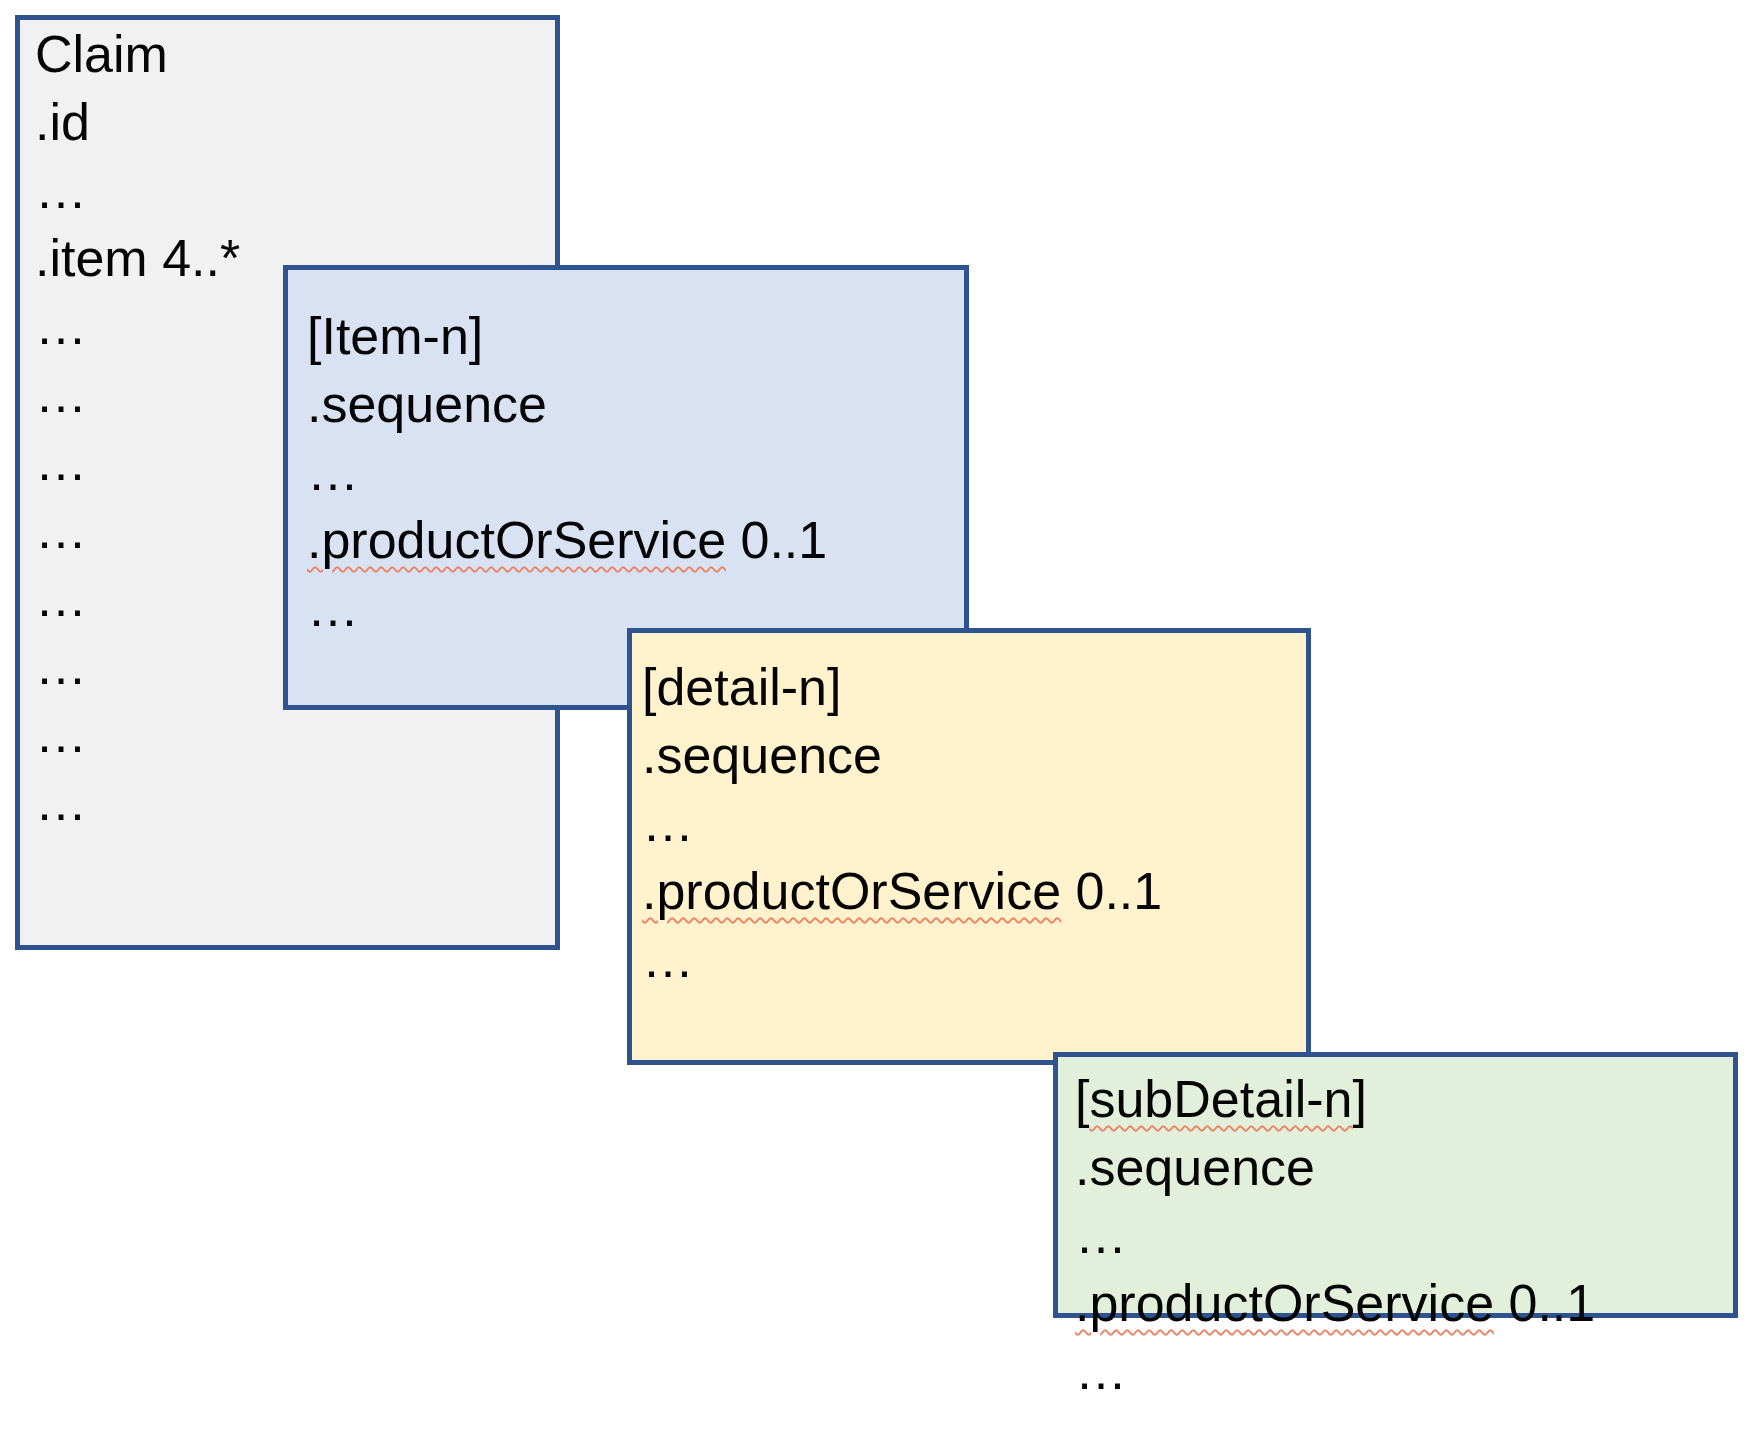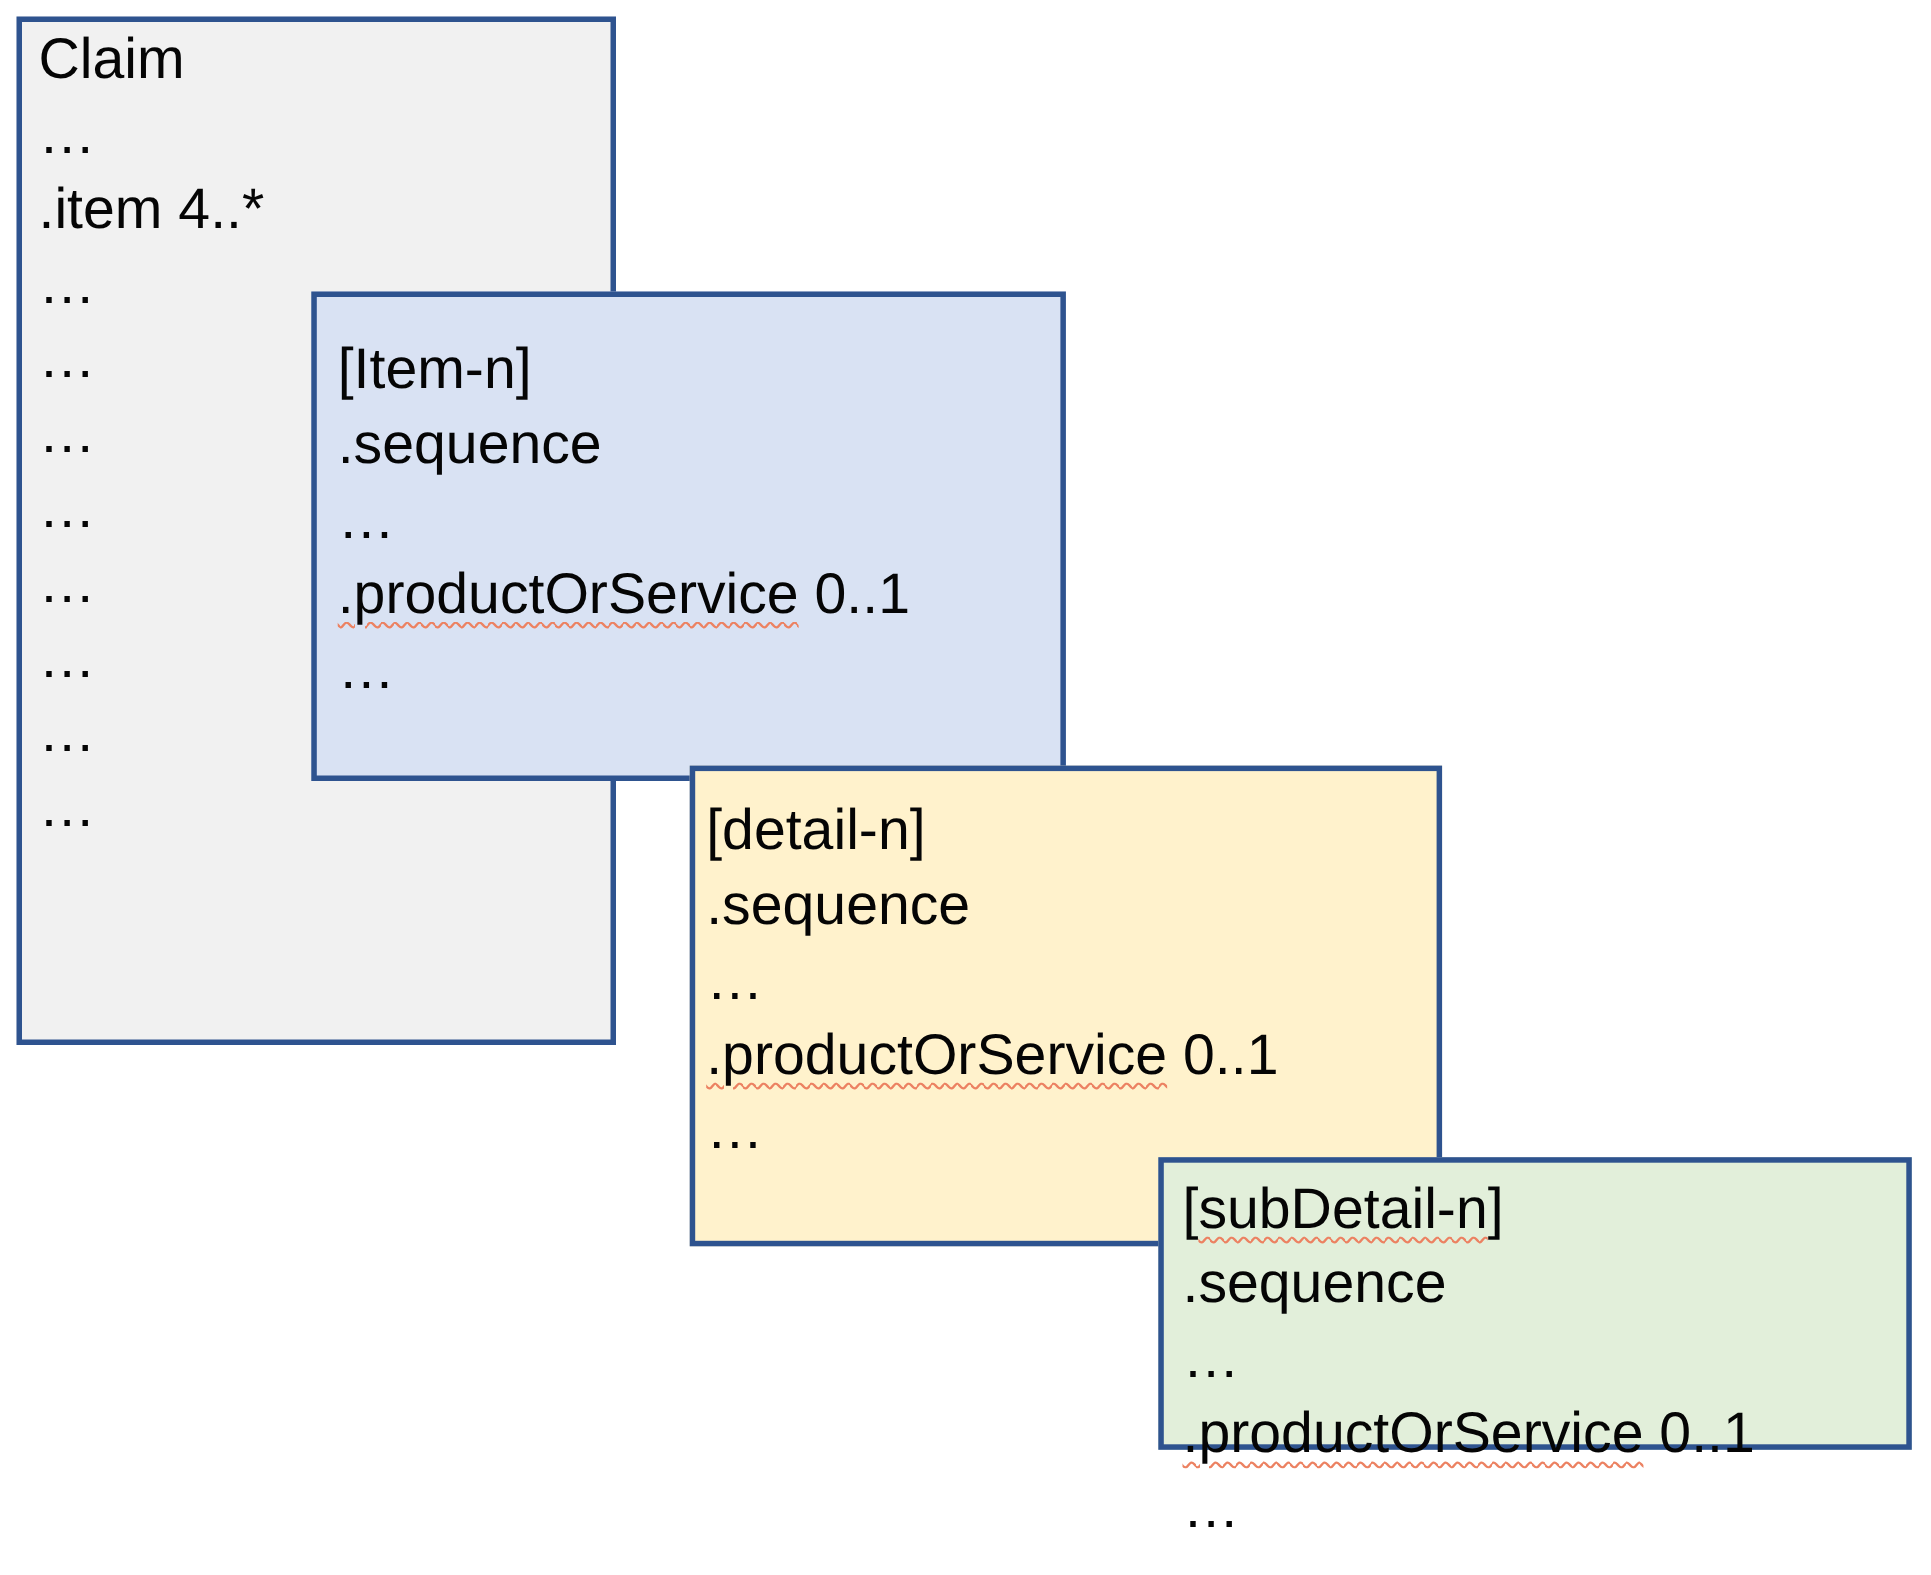--- a/index.html
+++ b/index.html
@@ -39,31 +39,32 @@
   .misspell {
     text-decoration-line: underline;
     text-decoration-style: wavy;
     text-decoration-color: #EC8262;
     text-decoration-thickness: 2px;
     text-underline-offset: 8px;
   }
   
   #box-claim     { left: 15px;   top: 15px;   width: 545px; height: 935px; padding: 0 10px 0 15px; }
   #box-item      { left: 283px;  top: 265px;  width: 686px; height: 445px; padding: 32px 10px 0 19px; }
-  #box-detail    { left: 627px;  top: 696px;  width: 684px; height: 437px; padding: 20px 10px 0 10px; }
+  #box-detail    { left: 627px;  top: 628px;  width: 684px; height: 437px; padding: 20px 10px 0 10px; }
   #box-subdetail { left: 1053px; top: 1052px; width: 685px; height: 266px; padding: 8px 10px 0 17px; }
 </style>
 </head>
 <body>
 
 <div class="canvas">
 
   <div class="box" id="box-claim" style="background-color: rgb(241, 241, 241); border-color: rgb(46, 83, 143);">
     <div class="lines">
         <div class="line"><span class="bold">Claim</span></div>
+        <div class="line"><span>.id</span></div>
         <div class="line"><span>…</span></div>
         <div class="line"><span>.item 4..*</span></div>
         <div class="line"><span>…</span></div>
         <div class="line"><span>…</span></div>
         <div class="line"><span>…</span></div>
         <div class="line"><span>…</span></div>
         <div class="line"><span>…</span></div>
         <div class="line"><span>…</span></div>
         <div class="line"><span>…</span></div>
         <div class="line"><span>…</span></div>

